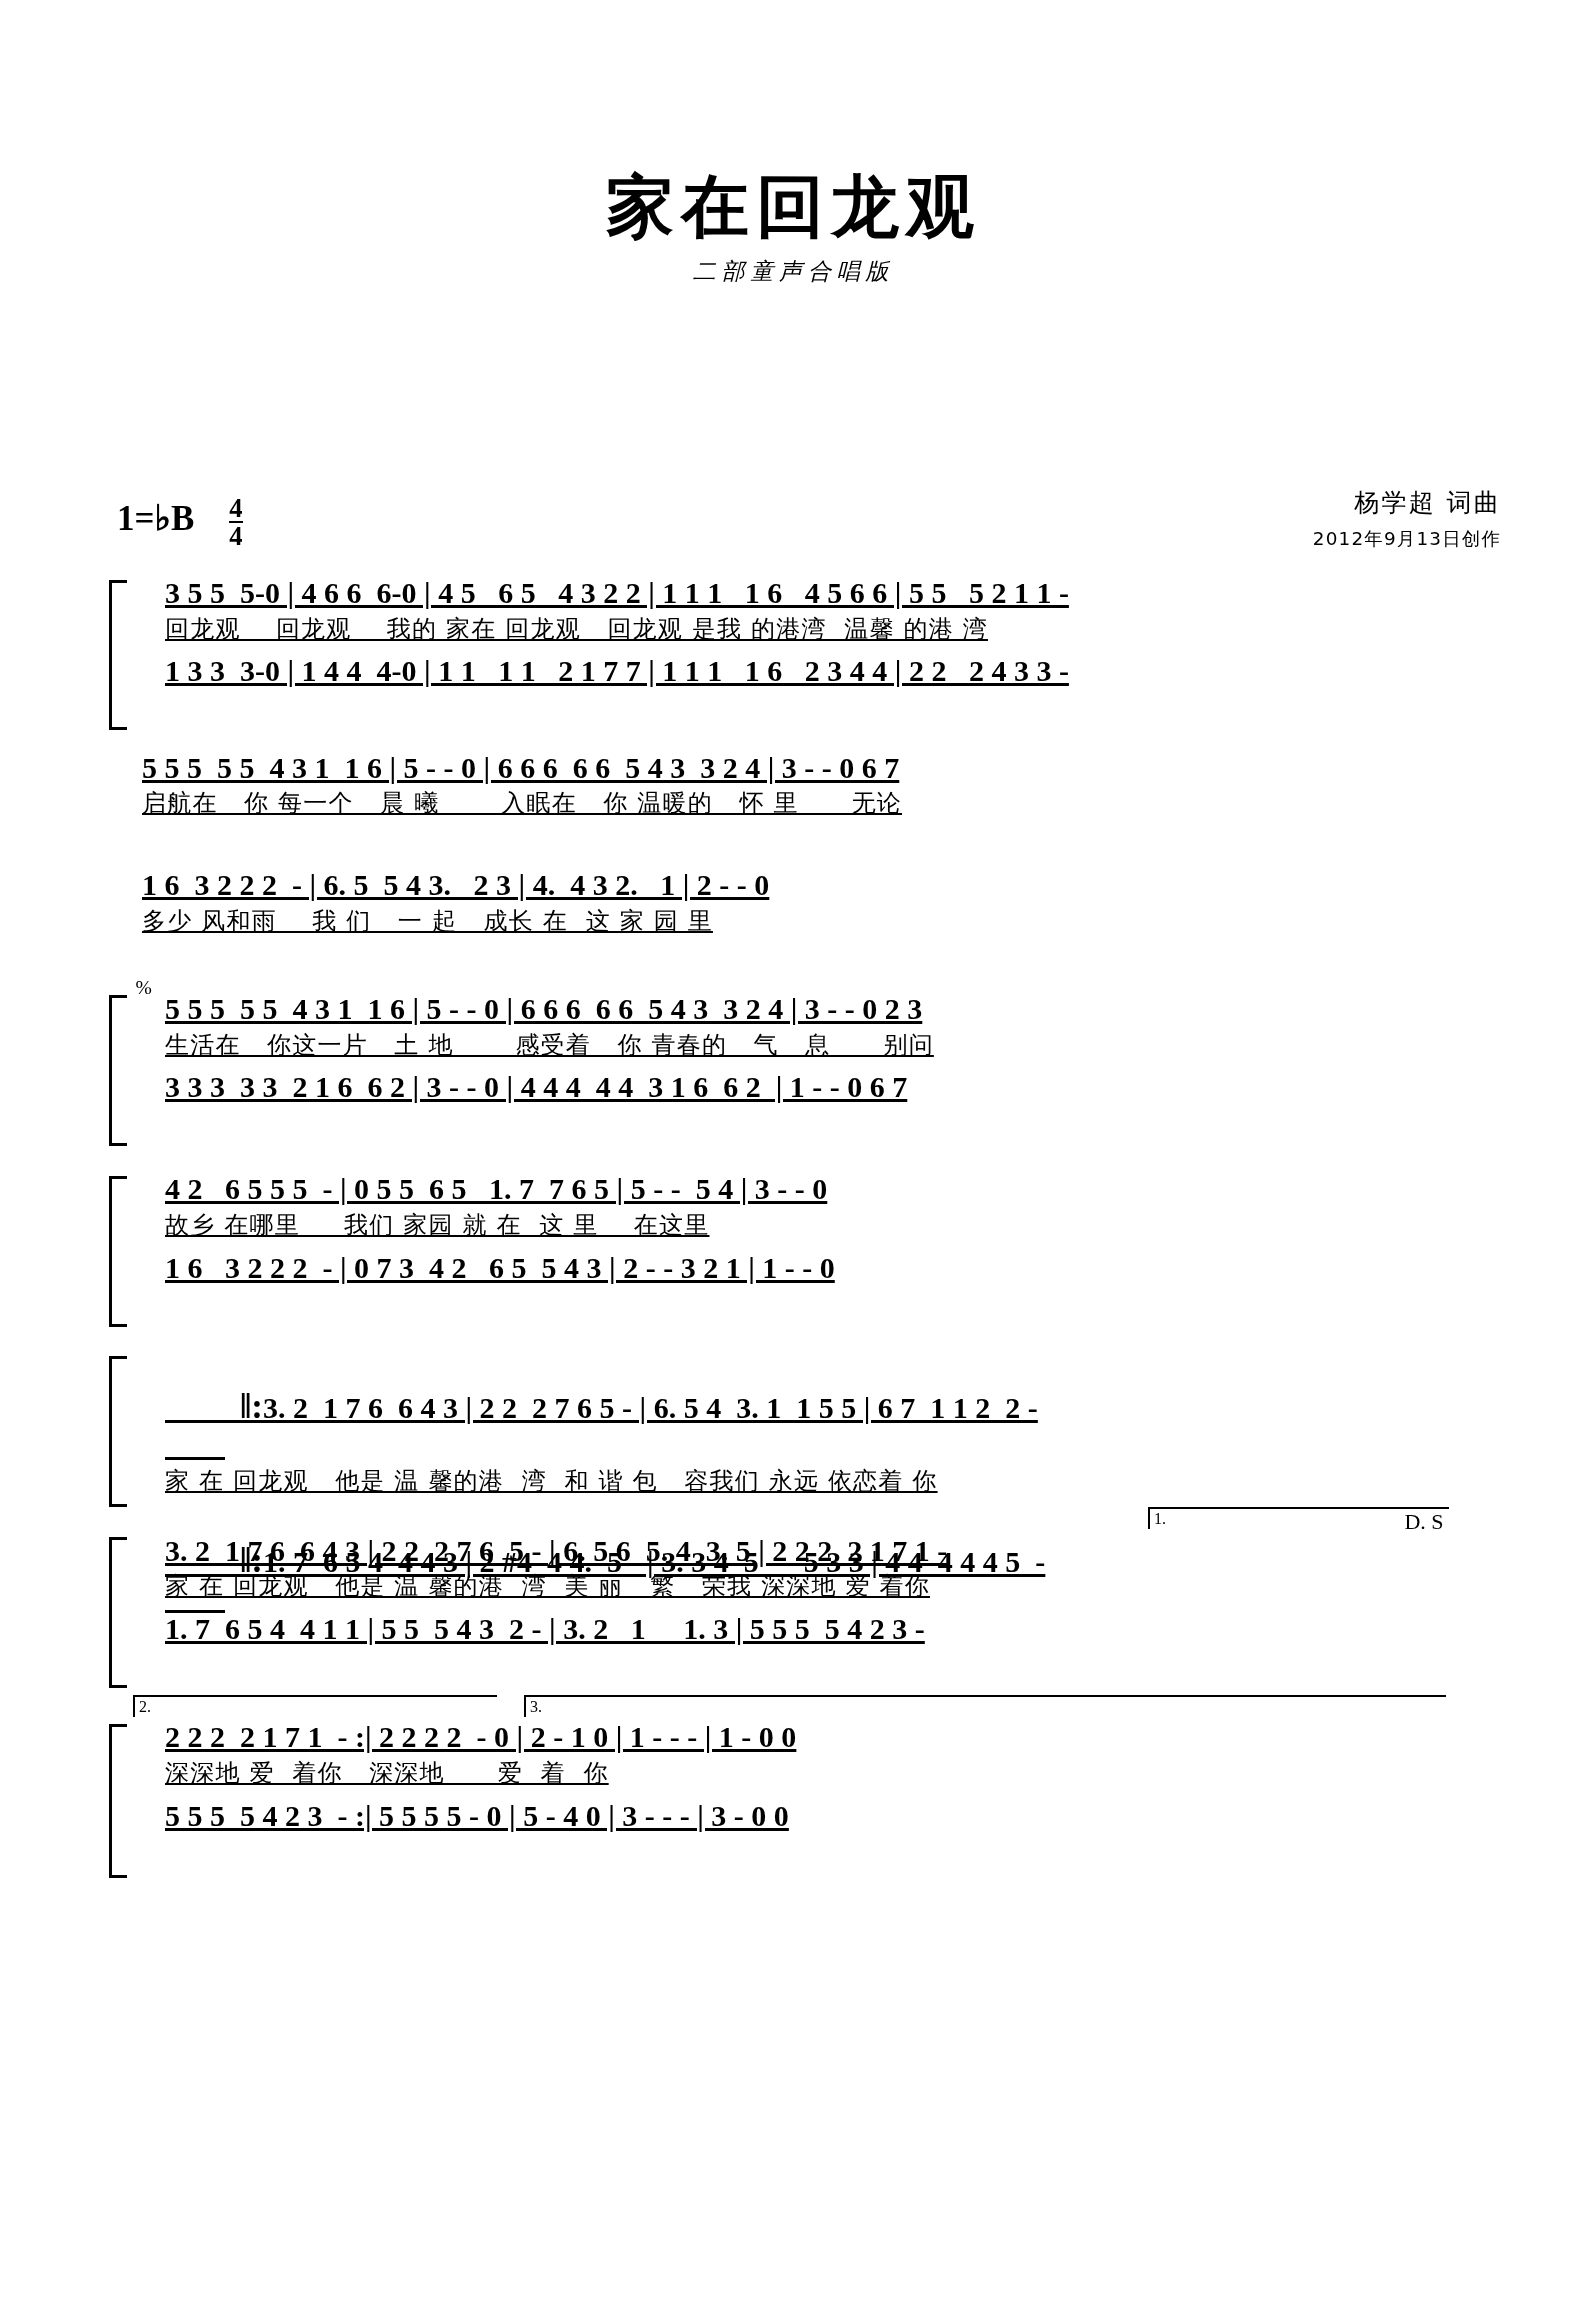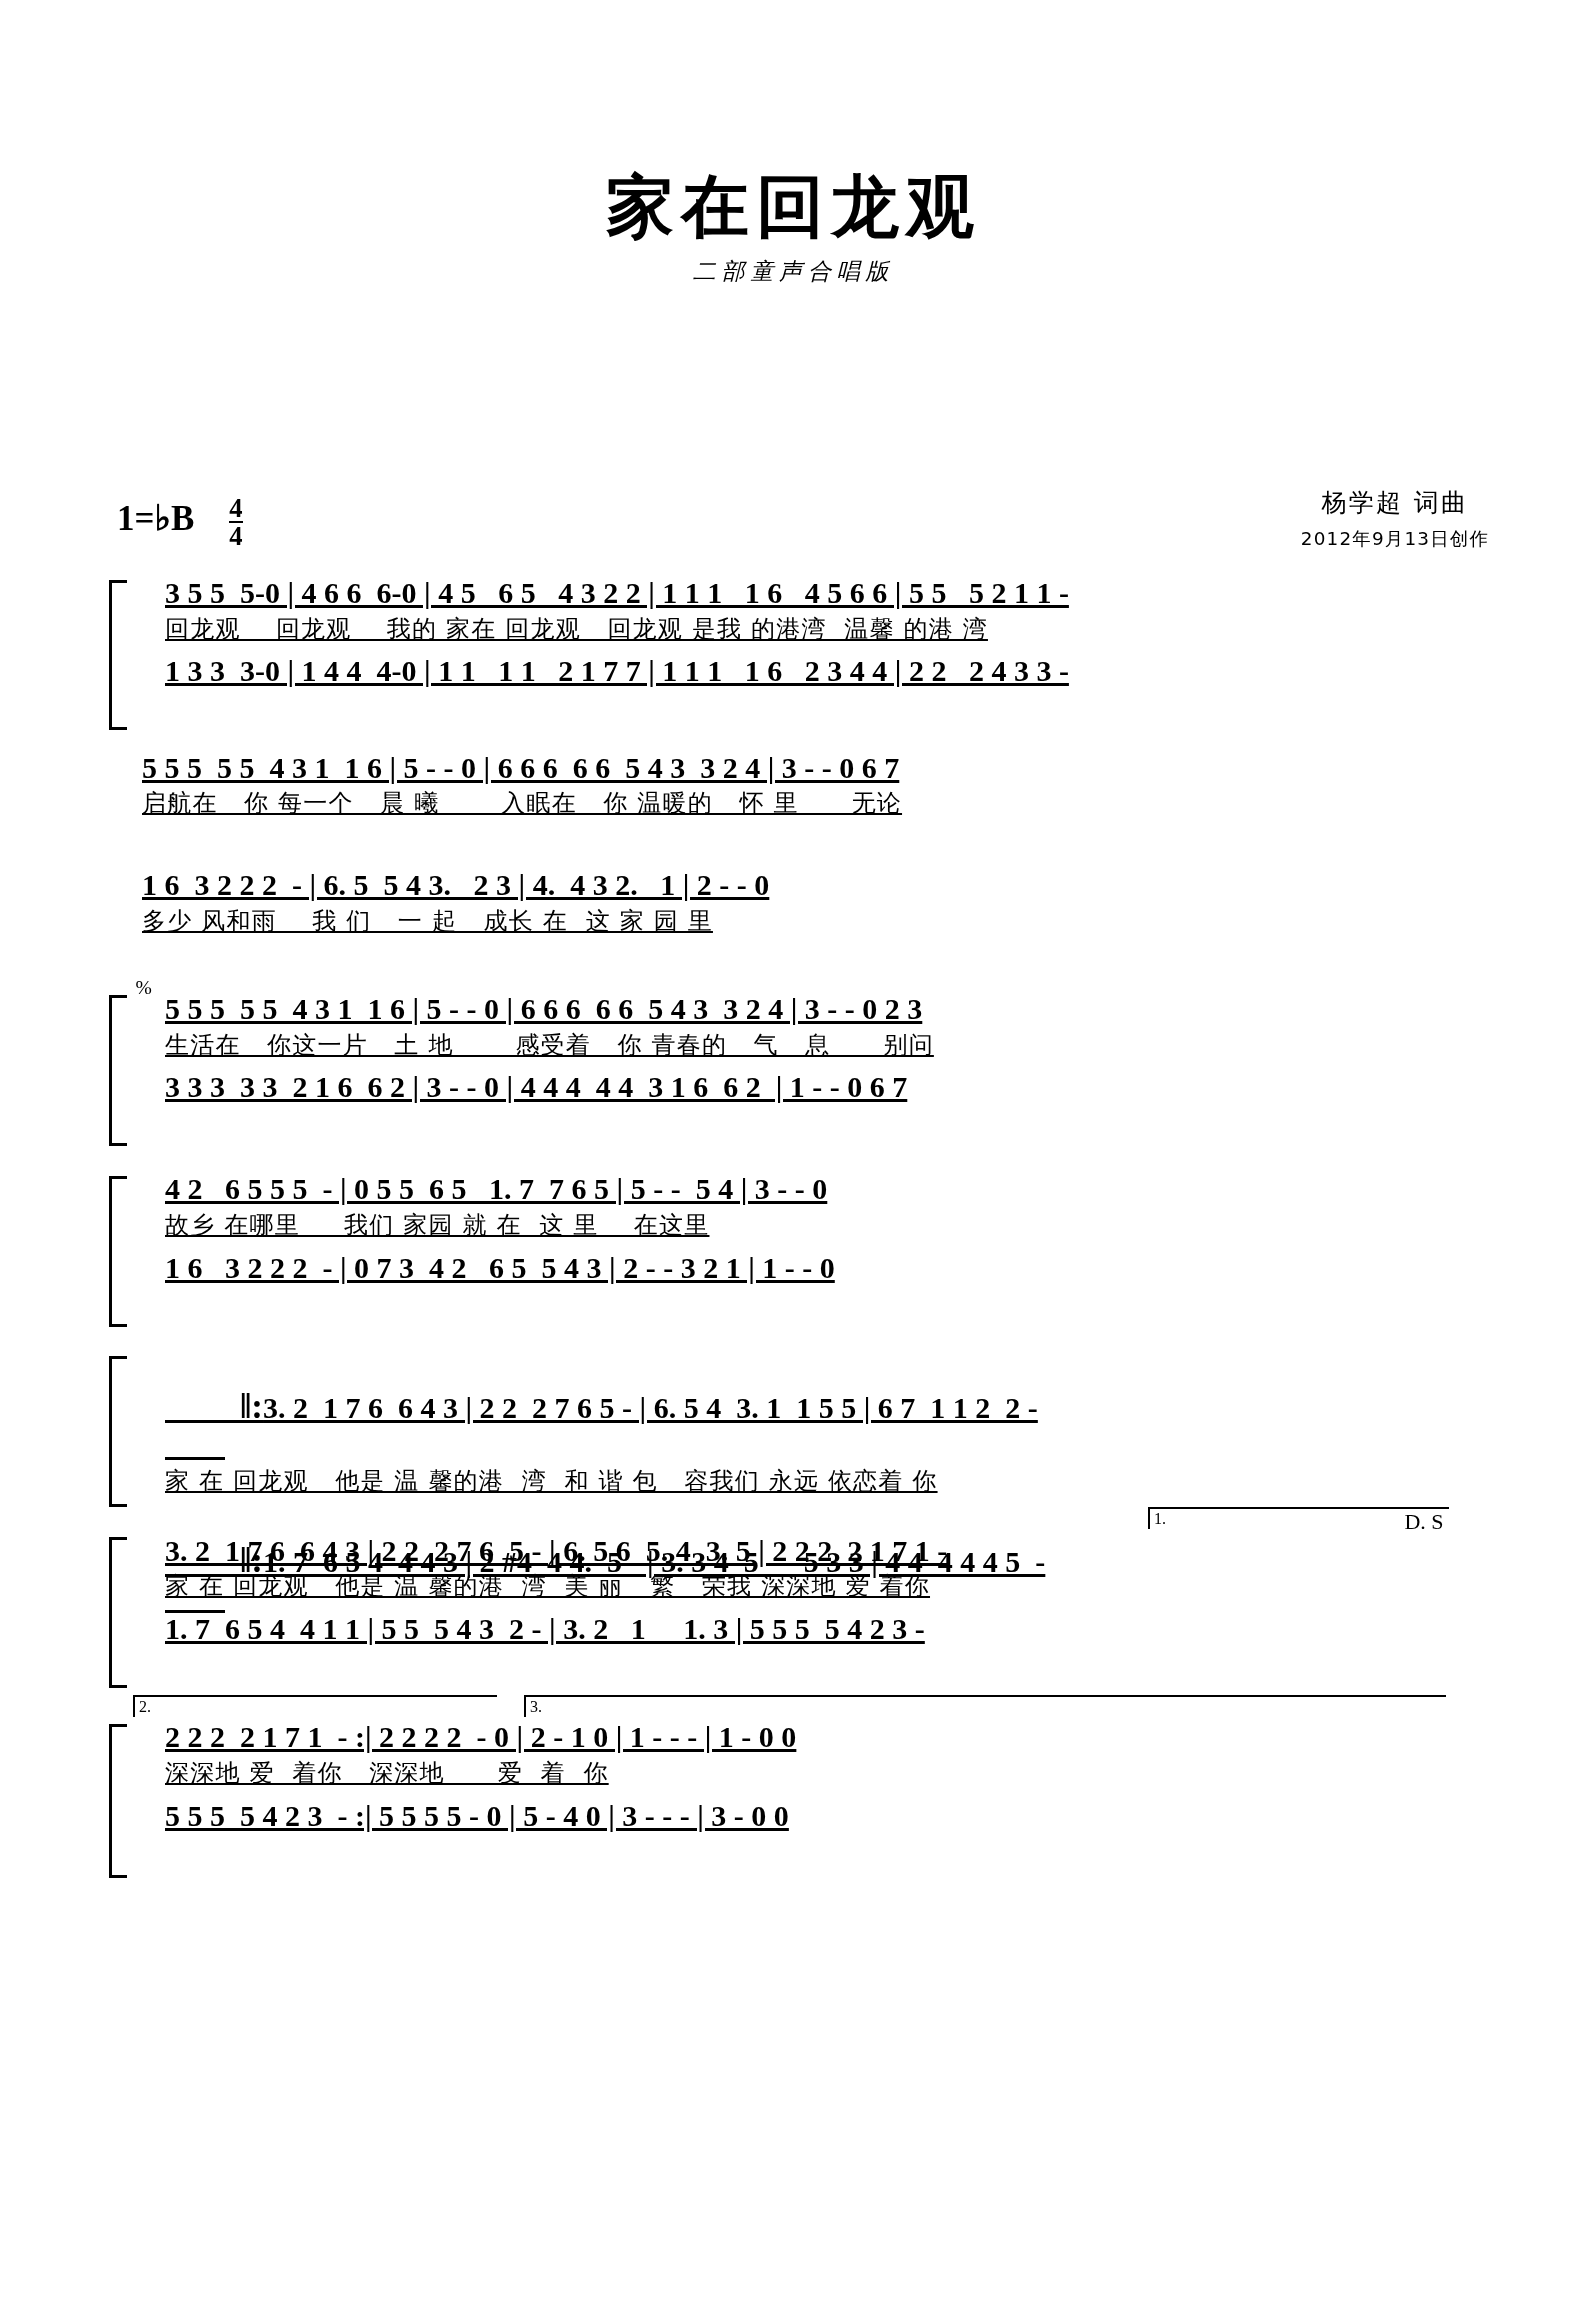--- a/index.html
+++ b/index.html
@@ -36,23 +36,23 @@
   .subtitle {
     text-align: center;
     font-family: "DejaVu Sans", sans-serif;
     font-size: 23px;
     letter-spacing: 5.8px;
     margin-top: 15px;
     font-style: italic;
   }
   .credits {
     position: absolute;
-    right: 98px;
+    right: 86px;
     top: 313px;
-    text-align: center;
+    text-align: right;
   }
   .composer {
     font-family: "DejaVu Sans", sans-serif;
     font-size: 25px;
     letter-spacing: 2.3px;
   }
   .date {
     font-family: "DejaVu Sans", sans-serif;
     font-size: 18.4px;
     margin-top: 7px;

